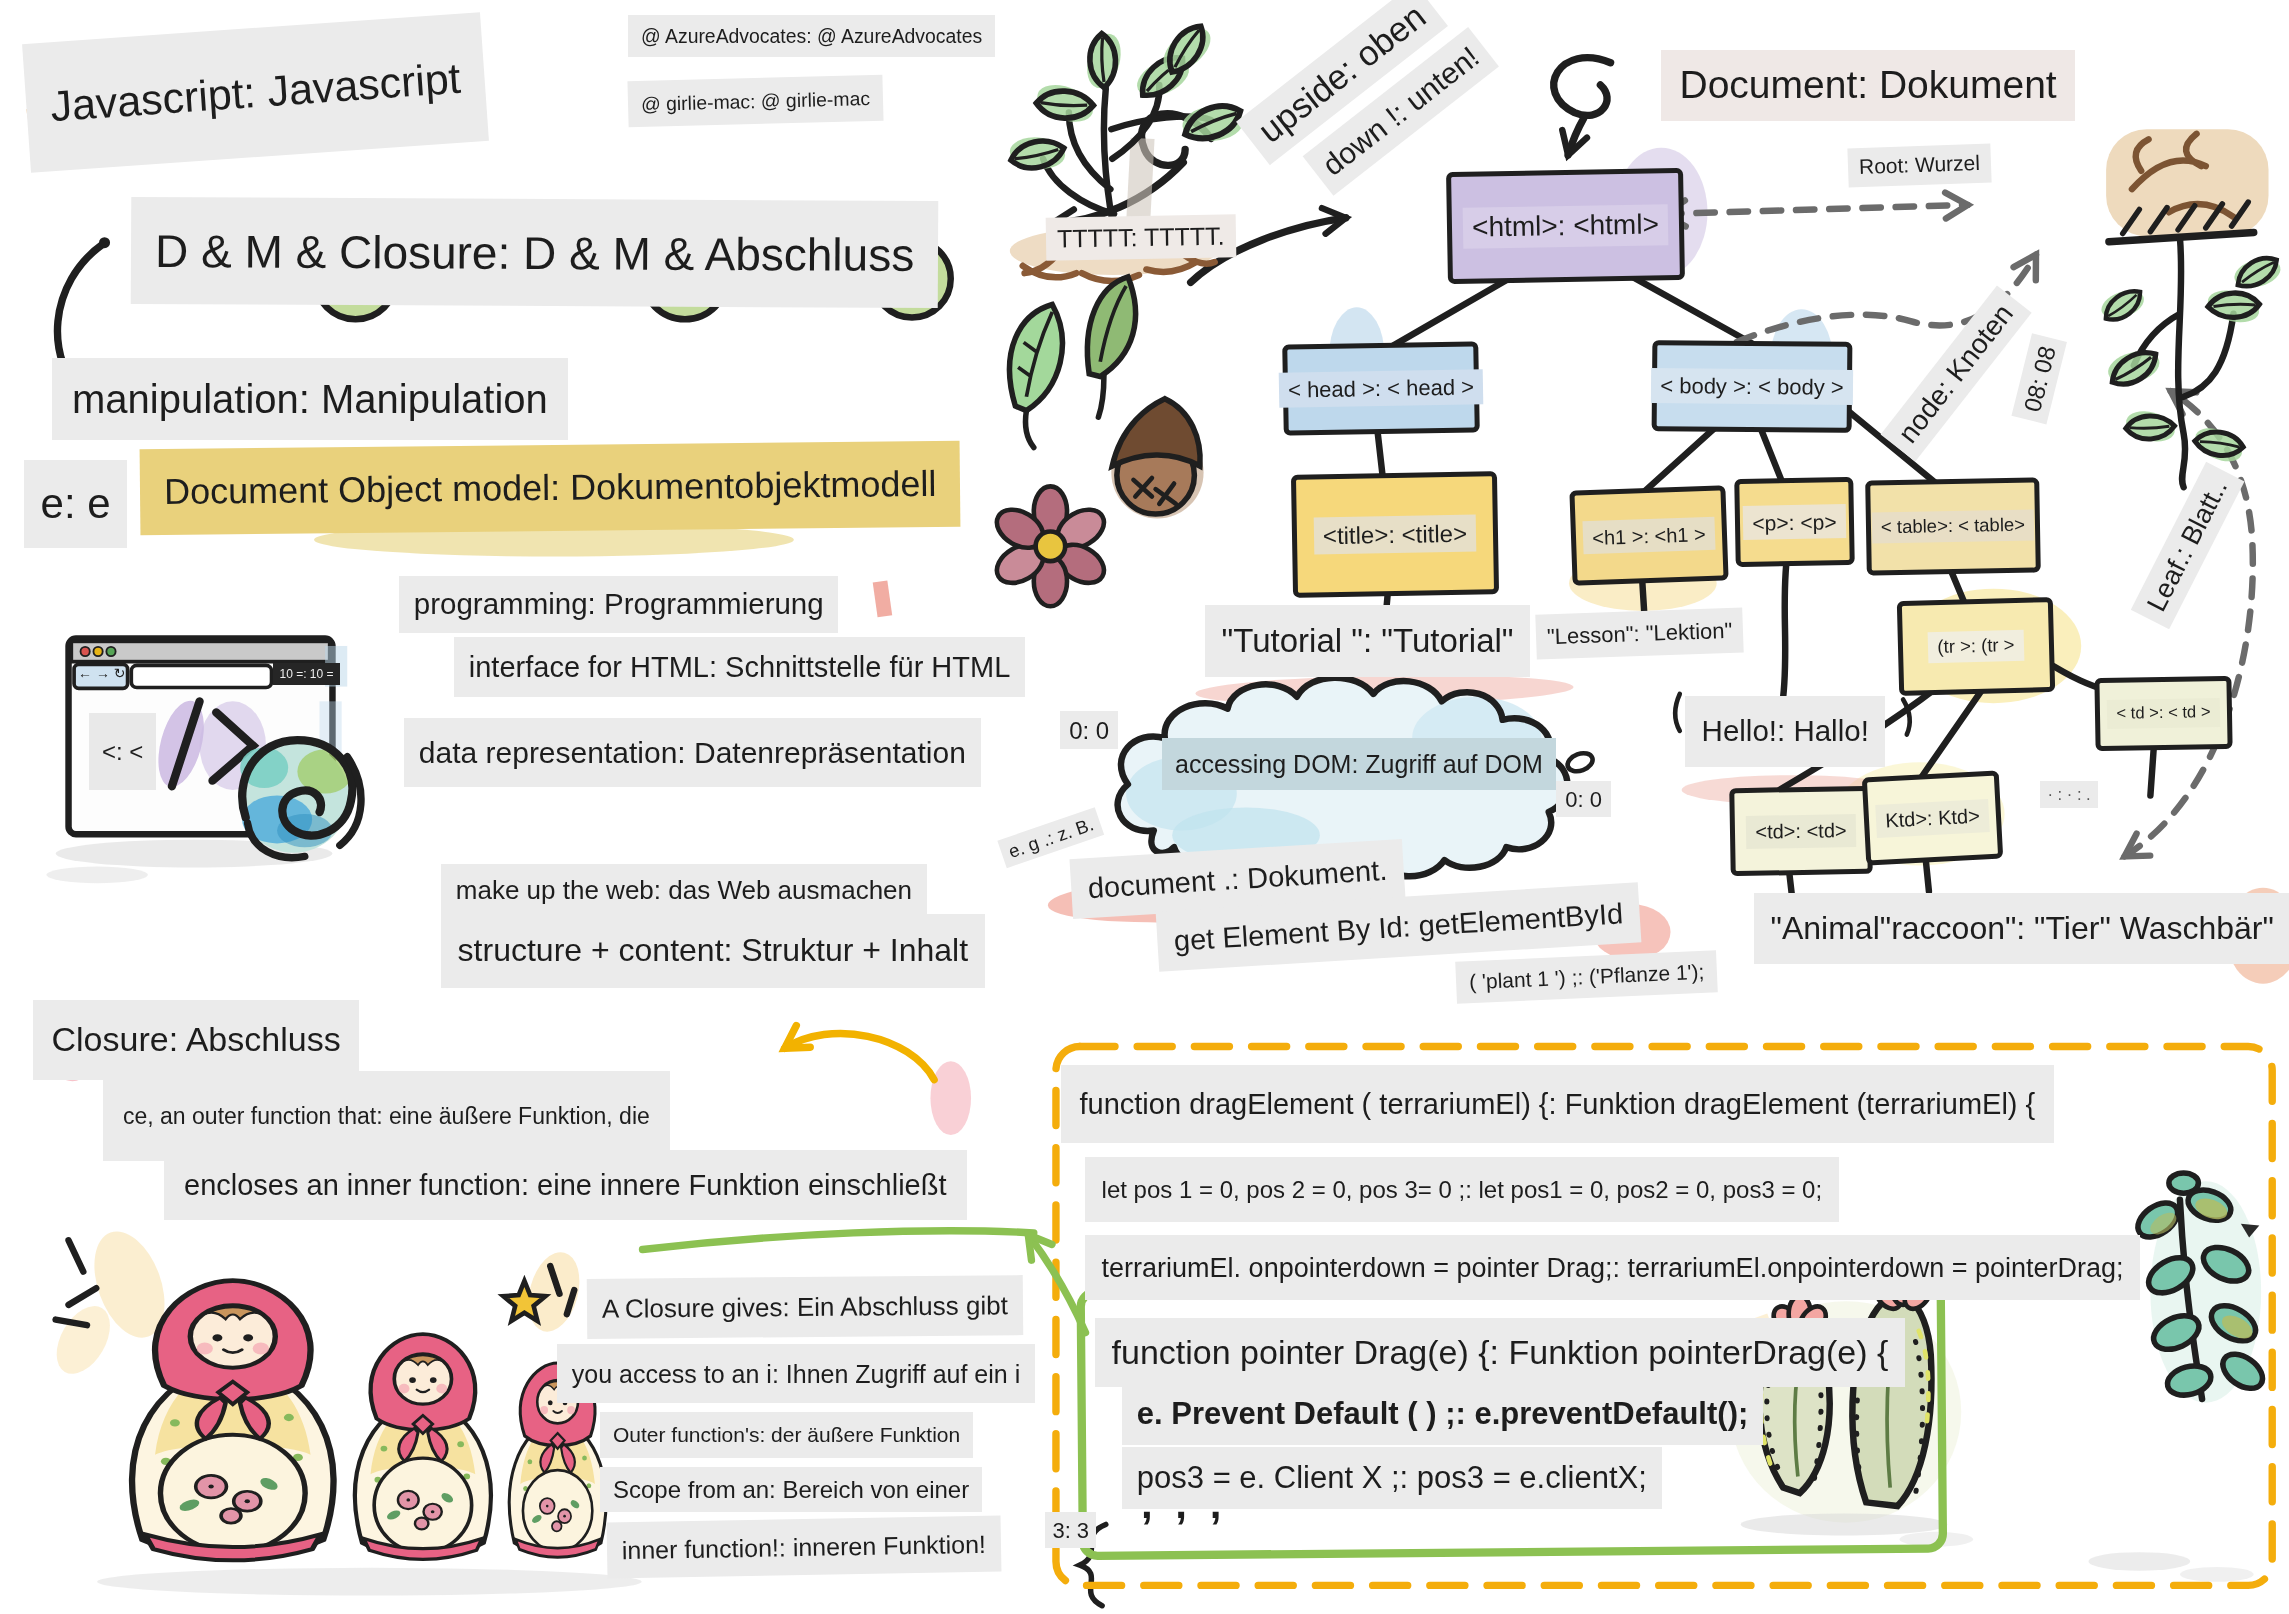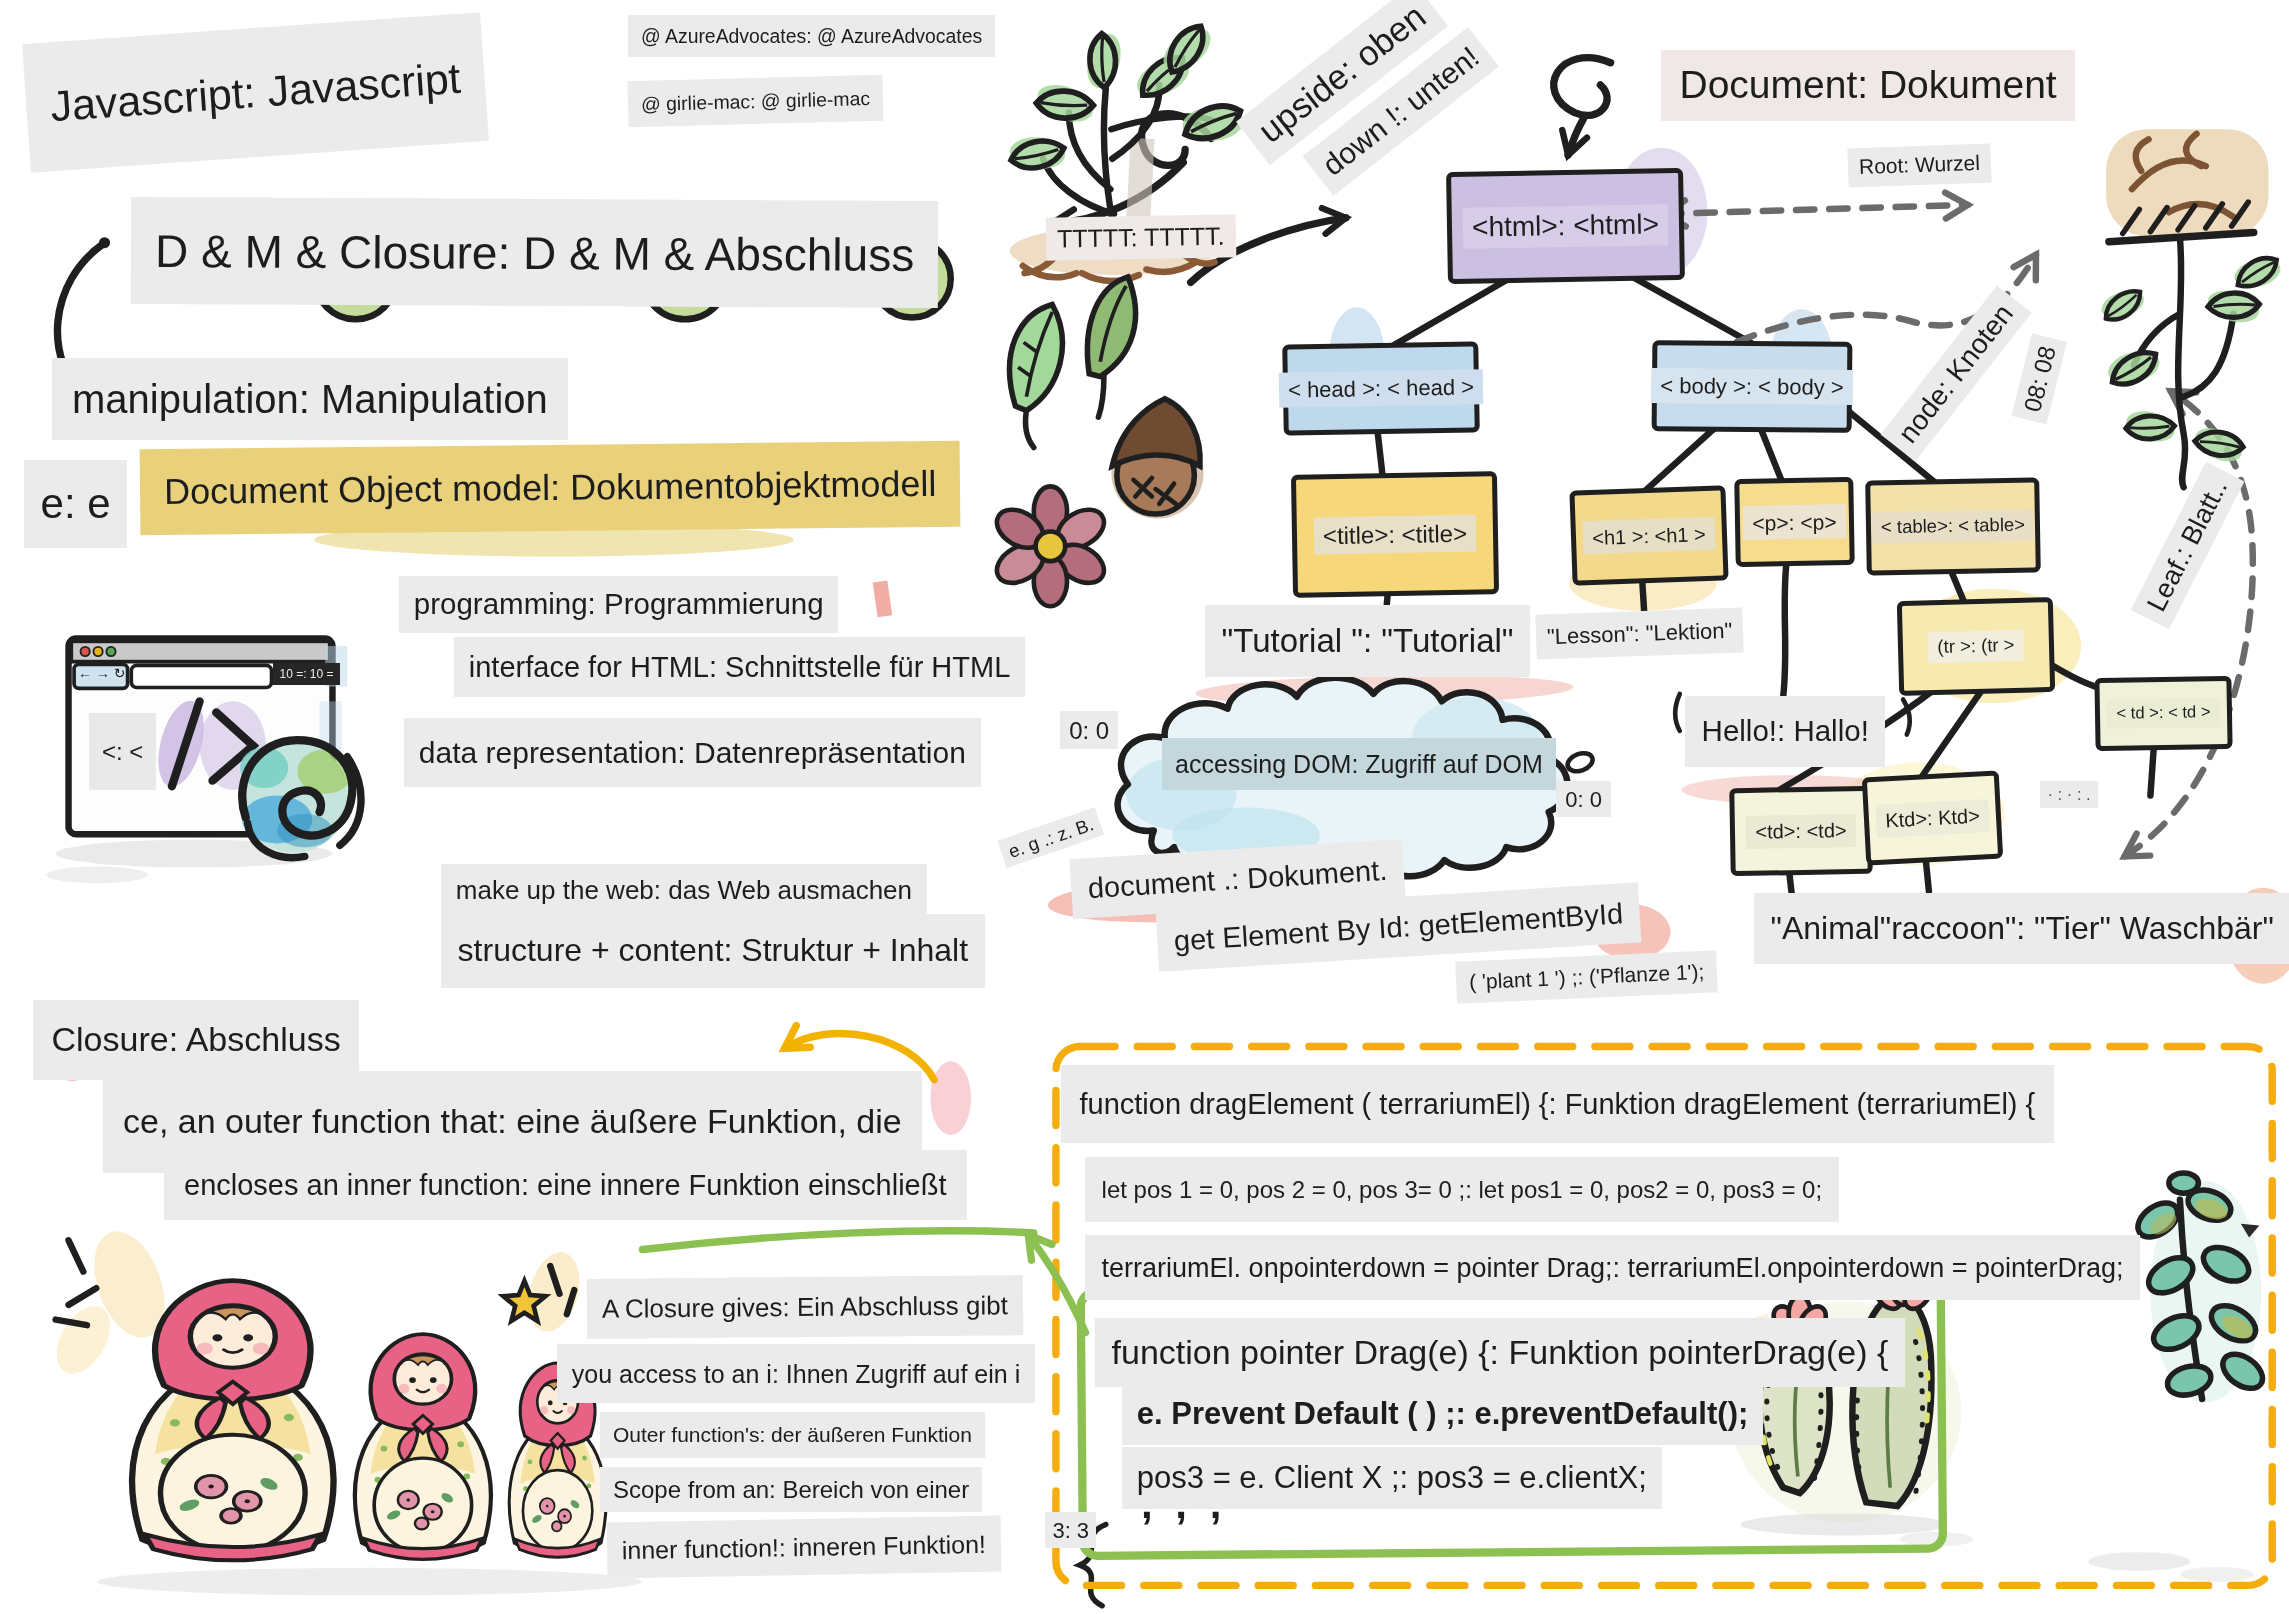--- a/index.html
+++ b/index.html
@@ -365,25 +365,25 @@
 
 <div class="s" style="left:1060px;top:711px;font-size:24px;padding:6.5px 9.2px;">0: 0</div>
 <div class="s" style="left:1556px;top:781px;font-size:22px;padding:6.5px 9.2px;">0: 0</div>
 <div class="s" style="left:1002px;top:840px;font-size:18.5px;padding:4.6px 7.4px;transform:rotate(-19deg);transform-origin:0 50%;">e. g .: z. B.</div>
 <div class="s" style="left:1150px;top:738px;font-size:25px;padding:13px 13px;background:#c3d7dd;margin-left:12px;">accessing DOM: Zugriff auf DOM</div>
 <div class="s" style="left:1071px;top:849px;font-size:29px;padding:14.8px 16.6px;transform:rotate(-3.5deg);">document .: Dokument.</div>
 <div class="s" style="left:1157px;top:897px;font-size:29px;padding:14.8px 16.6px;transform:rotate(-3.5deg);">get Element By Id: getElementById</div>
 <div class="s" style="left:1456px;top:956px;font-size:21px;padding:10px 13px;transform:rotate(-2.5deg);">( 'plant 1 ') ;: ('Pflanze 1');</div>
 
 <div class="s" style="left:33px;top:1000px;font-size:34px;padding:22px 18.5px;">Closure: Abschluss</div>
-<div class="s" style="left:103px;top:1071px;font-size:34px;padding:33px 20px;">ce, an outer function that: eine äußere Funktion, die</div>
+<div class="s" style="left:103px;top:1071px;font-size:23px;padding:33px 20px;">ce, an outer function that: eine äußere Funktion, die</div>
 <div class="s" style="left:164px;top:1150px;font-size:29px;padding:20px 20px;">encloses an inner function: eine innere Funktion einschließt</div>
 <div class="s" style="left:587px;top:1277px;font-size:26px;padding:16.6px 14.8px;transform:rotate(-0.5deg);">A Closure gives: Ein Abschluss gibt</div>
 <div class="s" style="left:557px;top:1344px;font-size:25px;padding:16.6px 14.8px;text-align:center;">you access to an i: Ihnen Zugriff auf ein i</div>
-<div class="s" style="left:600px;top:1412px;font-size:21px;padding:12px 13px;">Outer function's: der äußeren Funktion</div>
+<div class="s" style="left:600px;top:1412px;font-size:21px;padding:12px 13px;">Outer function's: der äußere Funktion</div>
 <div class="s" style="left:600px;top:1467px;font-size:24px;padding:10px 13px;">Scope from an: Bereich von einer</div>
 <div class="s" style="left:607px;top:1519px;font-size:25px;padding:14.8px 14.8px;transform:rotate(-1deg);">inner function!: inneren Funktion!</div>
 
 <div class="s" style="left:1061px;top:1065px;font-size:29px;padding:24px 18.5px;">function dragElement ( terrariumEl) {: Funktion dragElement (terrariumEl) {</div>
 <div class="s" style="left:1085px;top:1157px;font-size:24px;padding:20px 16.6px;">let pos 1 = 0, pos 2 = 0, pos 3= 0 ;: let pos1 = 0, pos2 = 0, pos3 = 0;</div>
 <div class="s" style="left:1085px;top:1235px;font-size:27px;padding:18.5px 16.6px;">terrariumEl. onpointerdown = pointer Drag;: terrariumEl.onpointerdown = pointerDrag;</div>
 <div class="s" style="left:1095px;top:1318px;font-size:34px;padding:16.6px 16.6px;">function pointer Drag(e) {: Funktion pointerDrag(e) {</div>
 <div class="s" style="left:1122px;top:1383px;font-size:31px;padding:14.8px 14.8px;font-weight:bold;">e. Prevent Default ( ) ;: e.preventDefault();</div>
 <div class="s" style="left:1122px;top:1447px;font-size:31px;padding:14.8px 14.8px;">pos3 = e. Client X ;: pos3 = e.clientX;</div>
 <div class="s plain" style="left:1141px;top:1482px;font-size:42px;font-weight:bold;letter-spacing:5.5px;">, , ,</div>

